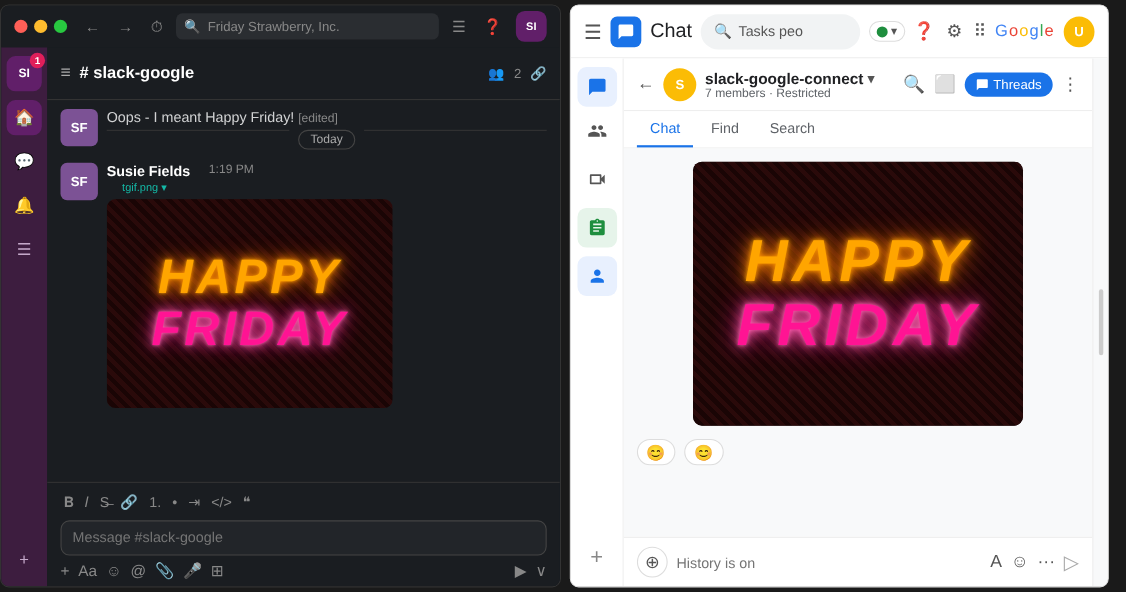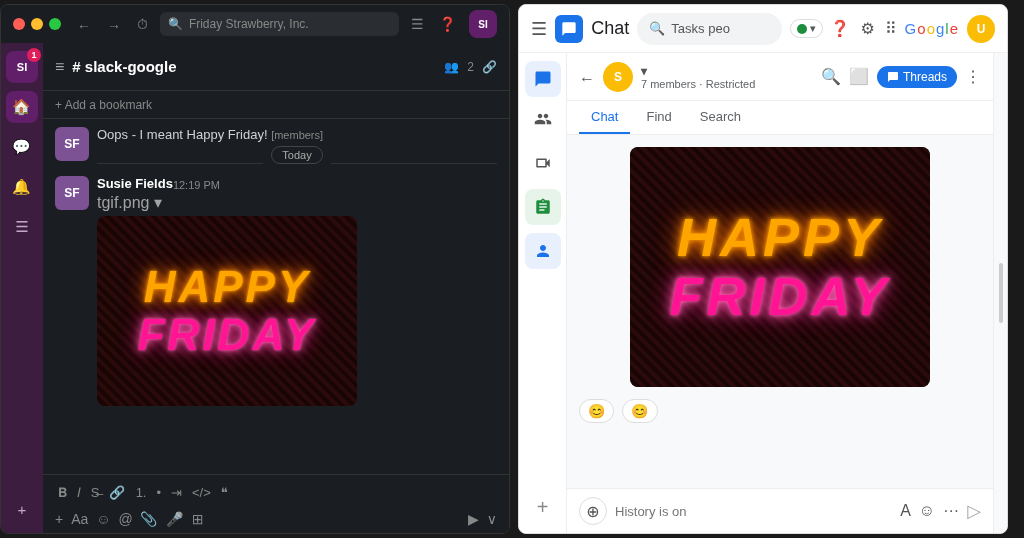--- a/index.html
+++ b/index.html
@@ -196,21 +196,21 @@
     }
 
     .messages-area {
       flex: 1;
       overflow-y: auto;
       padding: 8px 12px;
     }
 
     .date-divider {
       display: flex;
-      align-items: flex-end;
+      align-items: flex-start;
       gap: 8px;
       margin: 8px 0;
     }
 
     .date-divider-line {
       flex: 1;
       height: 1px;
       background: #333;
     }
 
@@ -243,22 +243,22 @@
       font-size: 12px;
       font-weight: bold;
     }
 
     .msg-content {
       flex: 1;
     }
 
     .msg-header {
       display: flex;
-      align-items: flex-end;
-      gap: 0;
+      align-items: flex-start;
+      gap: 17px;
       margin-bottom: 2px;
     }
 
     .msg-author {
       font-size: 13px;
       font-weight: 700;
       color: white;
     }
 
     .msg-time {
@@ -735,23 +735,24 @@
     }
 
     .scroll-indicator {
       width: 4px;
       height: 60px;
       background: #ccc;
       border-radius: 2px;
     }
 
     .file-name {
-      font-size: 16px;
-      color: #a3a3a3;
+      font-size: 10px;
+      color: #14b8a6;
       margin-bottom: 3px;
+      margin-left: 14px;
     }
   </style>
 </head>
 <body>
 
 <div class="screen-wrapper">
 
   <div class="slack-panel">
 
     <div class="slack-titlebar">
@@ -790,46 +791,43 @@
         <div class="channel-header">
           <span style="color:#aaa;font-size:16px;">≡</span>
           <span class="channel-name"># slack-google</span>
           <div class="channel-actions">
             <span style="color:#aaa;">👥</span>
             <span>2</span>
             <span>🔗</span>
           </div>
         </div>
 
-        <div class="bookmark-bar">
-          <span class="bookmark-btn">+ Add a bookmark</span>
-        </div>
 
         <div class="messages-area">
 
           <div class="message-group">
             <div class="msg-avatar" style="background:#7c5295;">SF</div>
             <div class="msg-content">
               <div class="msg-text">
-                Oops - I meant Happy Friday! <span class="edited">[members]</span>
+                Oops - I meant Happy Friday! <span class="edited">[edited]</span>
               </div>
               <div class="date-divider" style="margin: 4px 0;">
                 <div class="date-divider-line"></div>
                 <div class="date-badge">Today</div>
                 <div class="date-divider-line"></div>
               </div>
             </div>
           </div>
 
           <div class="message-group">
             <div class="msg-avatar" style="background:#7c5295;">SF</div>
             <div class="msg-content">
               <div class="msg-header">
                 <span class="msg-author">Susie Fields</span>
-                <span class="msg-time">12:19 PM</span>
+                <span class="msg-time">1:19 PM</span>
               </div>
               <div class="file-name">tgif.png ▾</div>
               <div class="happy-friday-img">
                 <div style="background: repeating-linear-gradient(45deg, #2a0a0a 0px, #2a0a0a 4px, #1a0505 4px, #1a0505 8px); width:100%; height:100%; display:flex; flex-direction:column; align-items:center; justify-content:center;">
                   <span class="hf-happy">HAPPY</span>
                   <span class="hf-friday">FRIDAY</span>
                 </div>
               </div>
             </div>
           </div>
@@ -840,20 +838,23 @@
             <span class="compose-tool">𝐁</span>
             <span class="compose-tool">𝐼</span>
             <span class="compose-tool">S̶</span>
             <span class="compose-tool">🔗</span>
             <span class="compose-tool">1.</span>
             <span class="compose-tool">•</span>
             <span class="compose-tool">⇥</span>
             <span class="compose-tool">&lt;/&gt;</span>
             <span class="compose-tool">❝</span>
           </div>
+          <div class="compose-input-row">
+            <input class="compose-input" type="text" placeholder="Message #slack-google" style="">
+          </div>
           <div class="compose-bottom">
             <span class="compose-bottom-tool">+</span>
             <span class="compose-bottom-tool">Aa</span>
             <span class="compose-bottom-tool">☺</span>
             <span class="compose-bottom-tool">@</span>
             <span class="compose-bottom-tool">📎</span>
             <span class="compose-bottom-tool">🎤</span>
             <span class="compose-bottom-tool">⊞</span>
             <div class="send-btn">▶</div>
             <span style="color:#888;font-size:14px;">∨</span>
@@ -927,20 +928,21 @@
 
       <div class="gchat-chat-area">
 
         <div class="gchat-channel-header">
           <span class="back-btn">←</span>
           <div class="channel-avatar">
             <span>S</span>
           </div>
           <div class="channel-info">
             <div class="channel-title">
+              <span>slack-google-connect</span>
               <span style="color:#555;font-size:12px;">▾</span>
             </div>
             <div class="channel-subtitle">7 members · Restricted</div>
           </div>
           <div class="channel-header-actions">
             <span>🔍</span>
             <span>⬜</span>
             <div class="threads-btn">
               <svg width="12" height="12" viewBox="0 0 24 24" fill="white">
                 <path d="M20 2H4c-1.1 0-2 .9-2 2v18l4-4h14c1.1 0 2-.9 2-2V4c0-1.1-.9-2-2-2z"></path>

